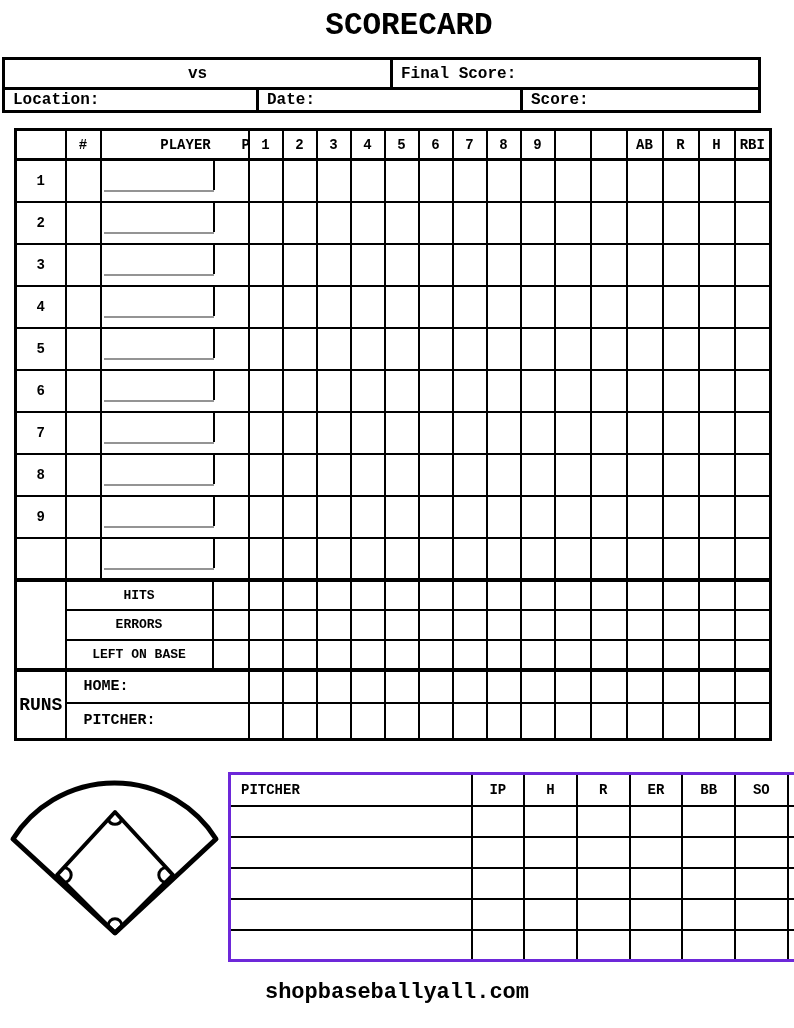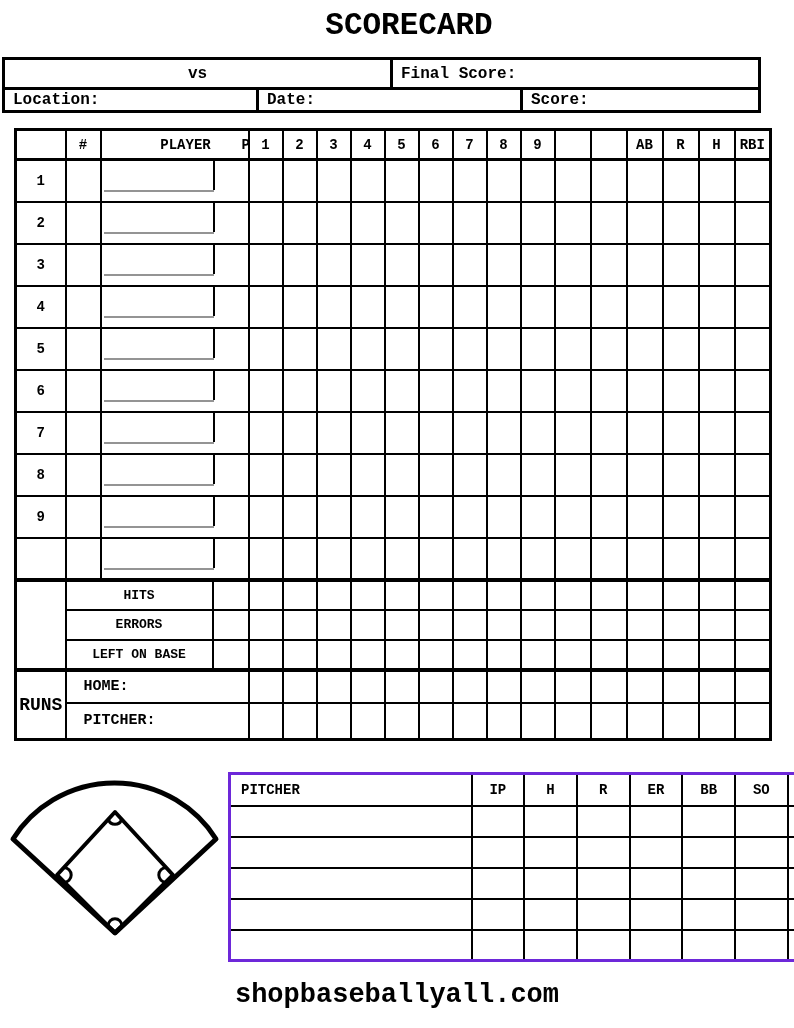--- a/index.html
+++ b/index.html
@@ -35,21 +35,21 @@
   td.runslbl{font-size:18px;}
   td.teamlbl{text-align:left;padding-left:17px;font-size:15px;}
 
   
   .pitch{position:absolute;left:228px;top:772px;width:614px;border:3px solid #6d28d9;}
   .pitch th,.pitch td{border:2px solid #000;padding:0;font-size:14px;text-align:center;vertical-align:middle;overflow:hidden;}
   .pitch thead tr{height:32px;} .pitch tbody tr{height:31px;}
   .pitch th.pl{text-align:left;padding-left:10px;}
 
   .diamond{position:absolute;left:6px;top:768px;}
-  .footer{position:absolute;top:980px;left:0;width:794px;text-align:center;font-size:27px;}
+  .footer{position:absolute;top:980px;left:0;width:794px;text-align:center;font-size:22px;}
 </style>
 </head>
 <body>
 
 <div class="page">
 
   <div class="title">SCORECARD</div>
 
   <table class="info">
     <colgroup>

